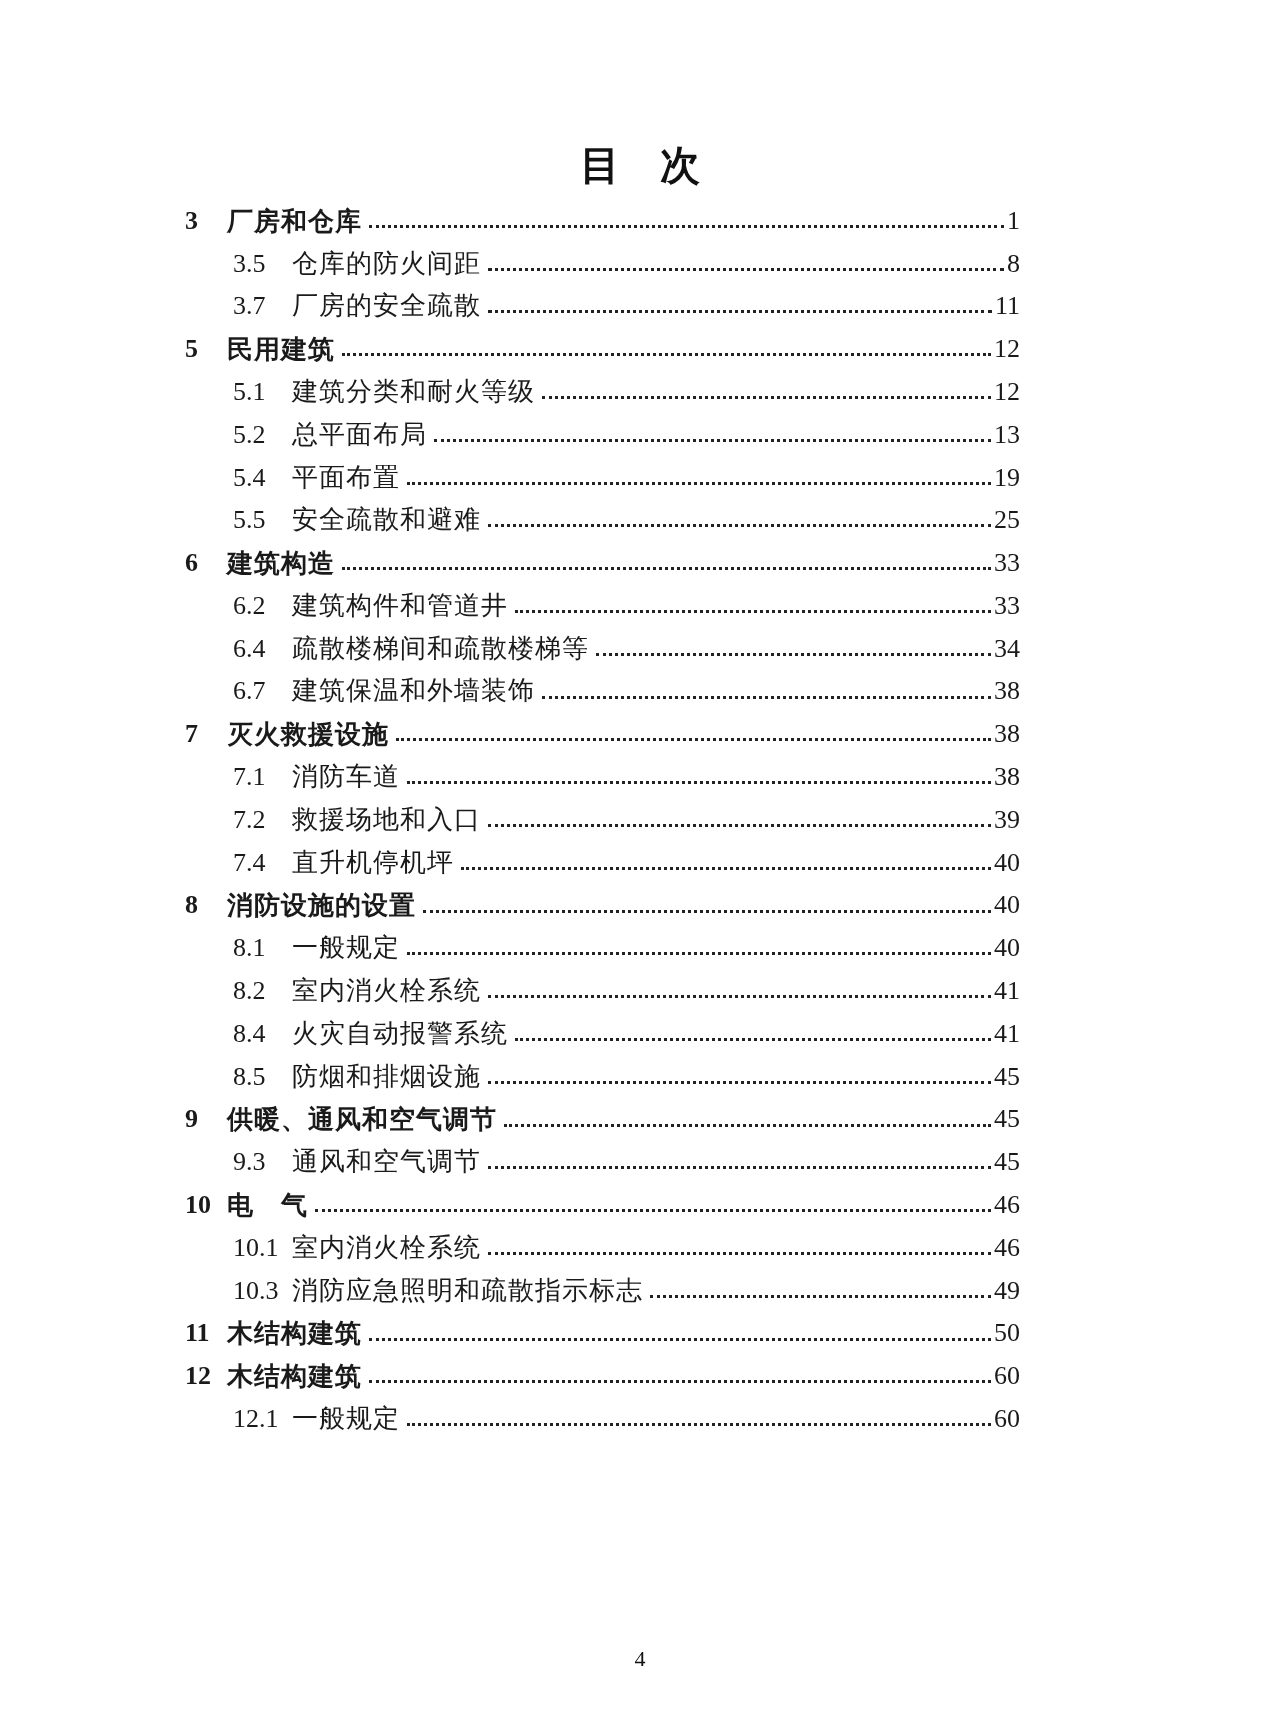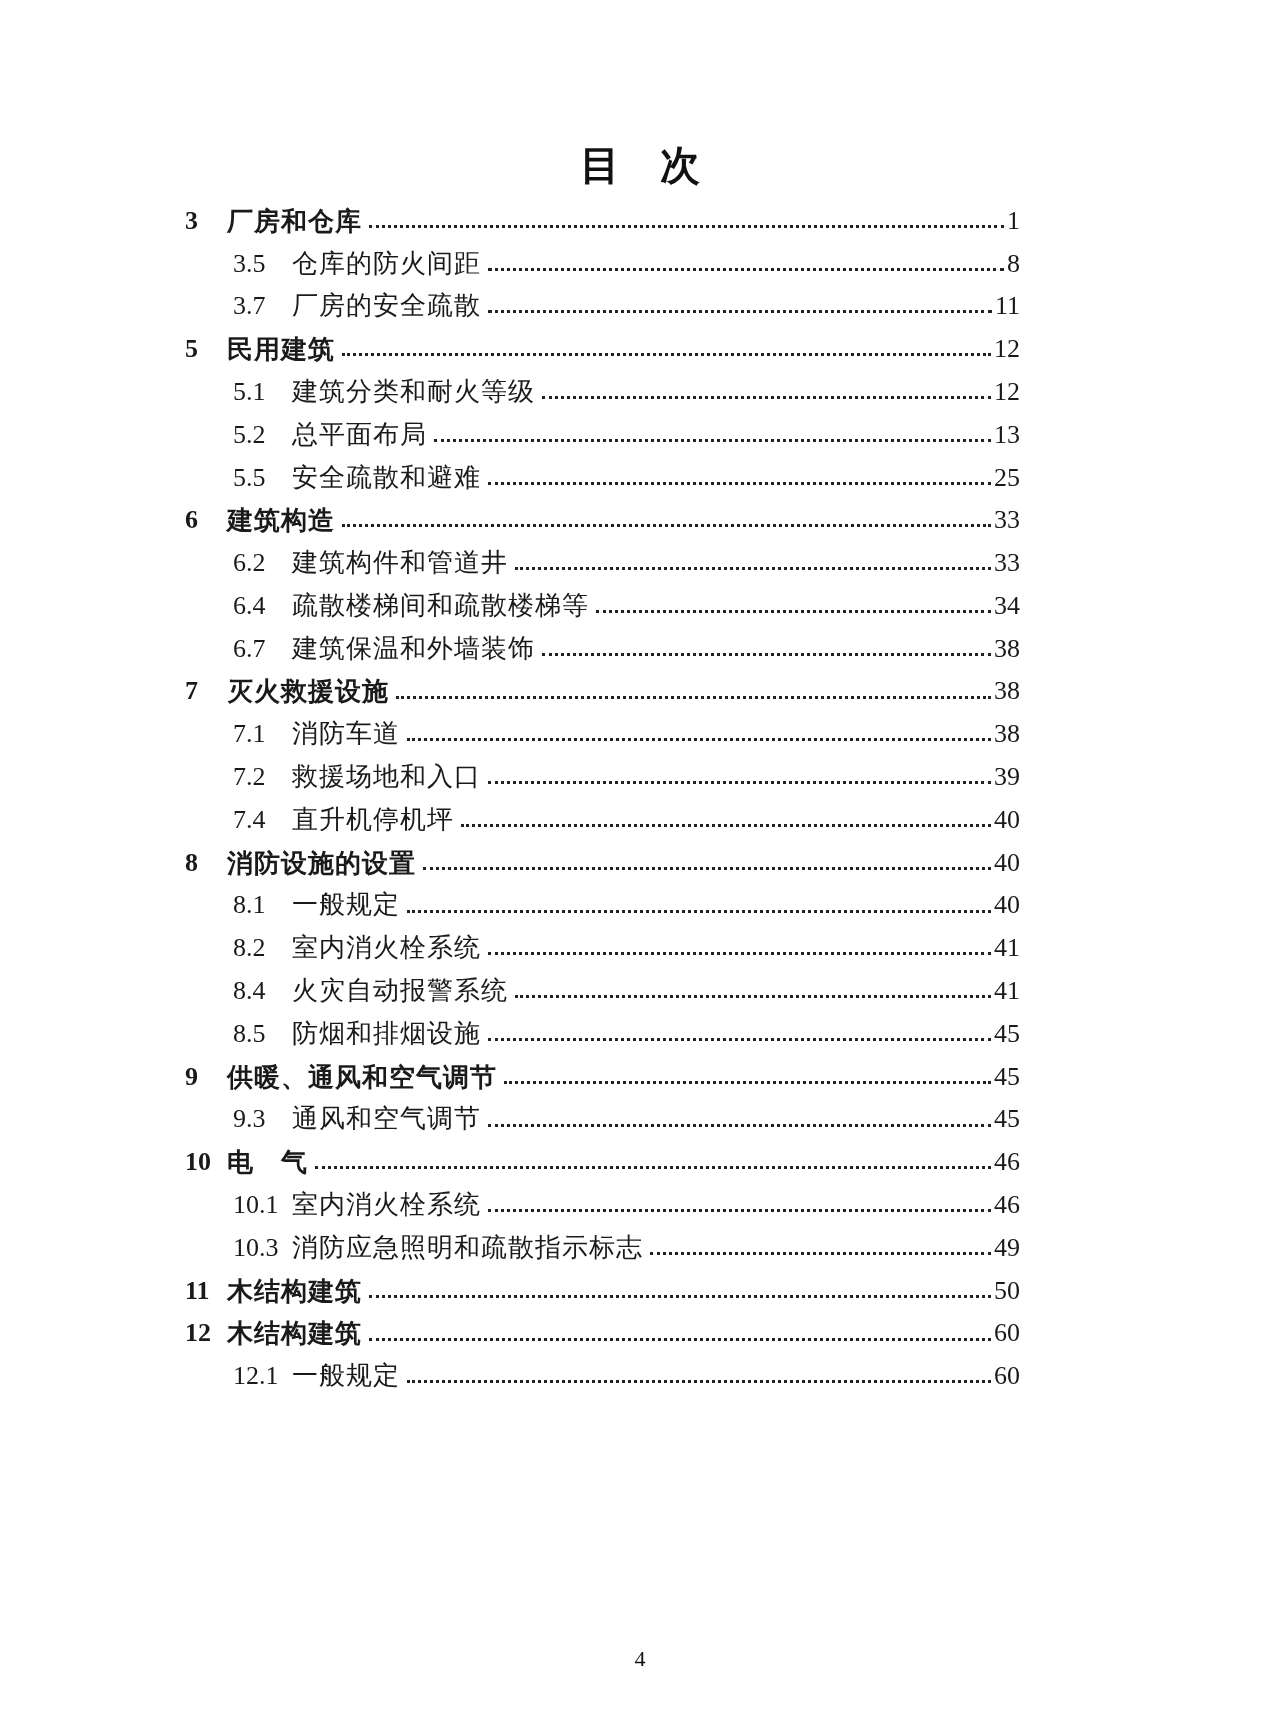--- a/index.html
+++ b/index.html
@@ -128,20 +128,26 @@
     <span class="leader"></span>
     <span class="pageno">12</span>
   </div>
       <div class="toc-row level2">
     <span class="num">5.2</span>
     <span class="title">总平面布局</span>
     <span class="leader"></span>
     <span class="pageno">13</span>
   </div>
       <div class="toc-row level2">
+    <span class="num">5.4</span>
+    <span class="title">平面布置</span>
+    <span class="leader"></span>
+    <span class="pageno">19</span>
+  </div>
+      <div class="toc-row level2">
     <span class="num">5.5</span>
     <span class="title">安全疏散和避难</span>
     <span class="leader"></span>
     <span class="pageno">25</span>
   </div>
       <div class="toc-row level1">
     <span class="num">6</span>
     <span class="title">建筑构造</span>
     <span class="leader"></span>
     <span class="pageno">33</span>

